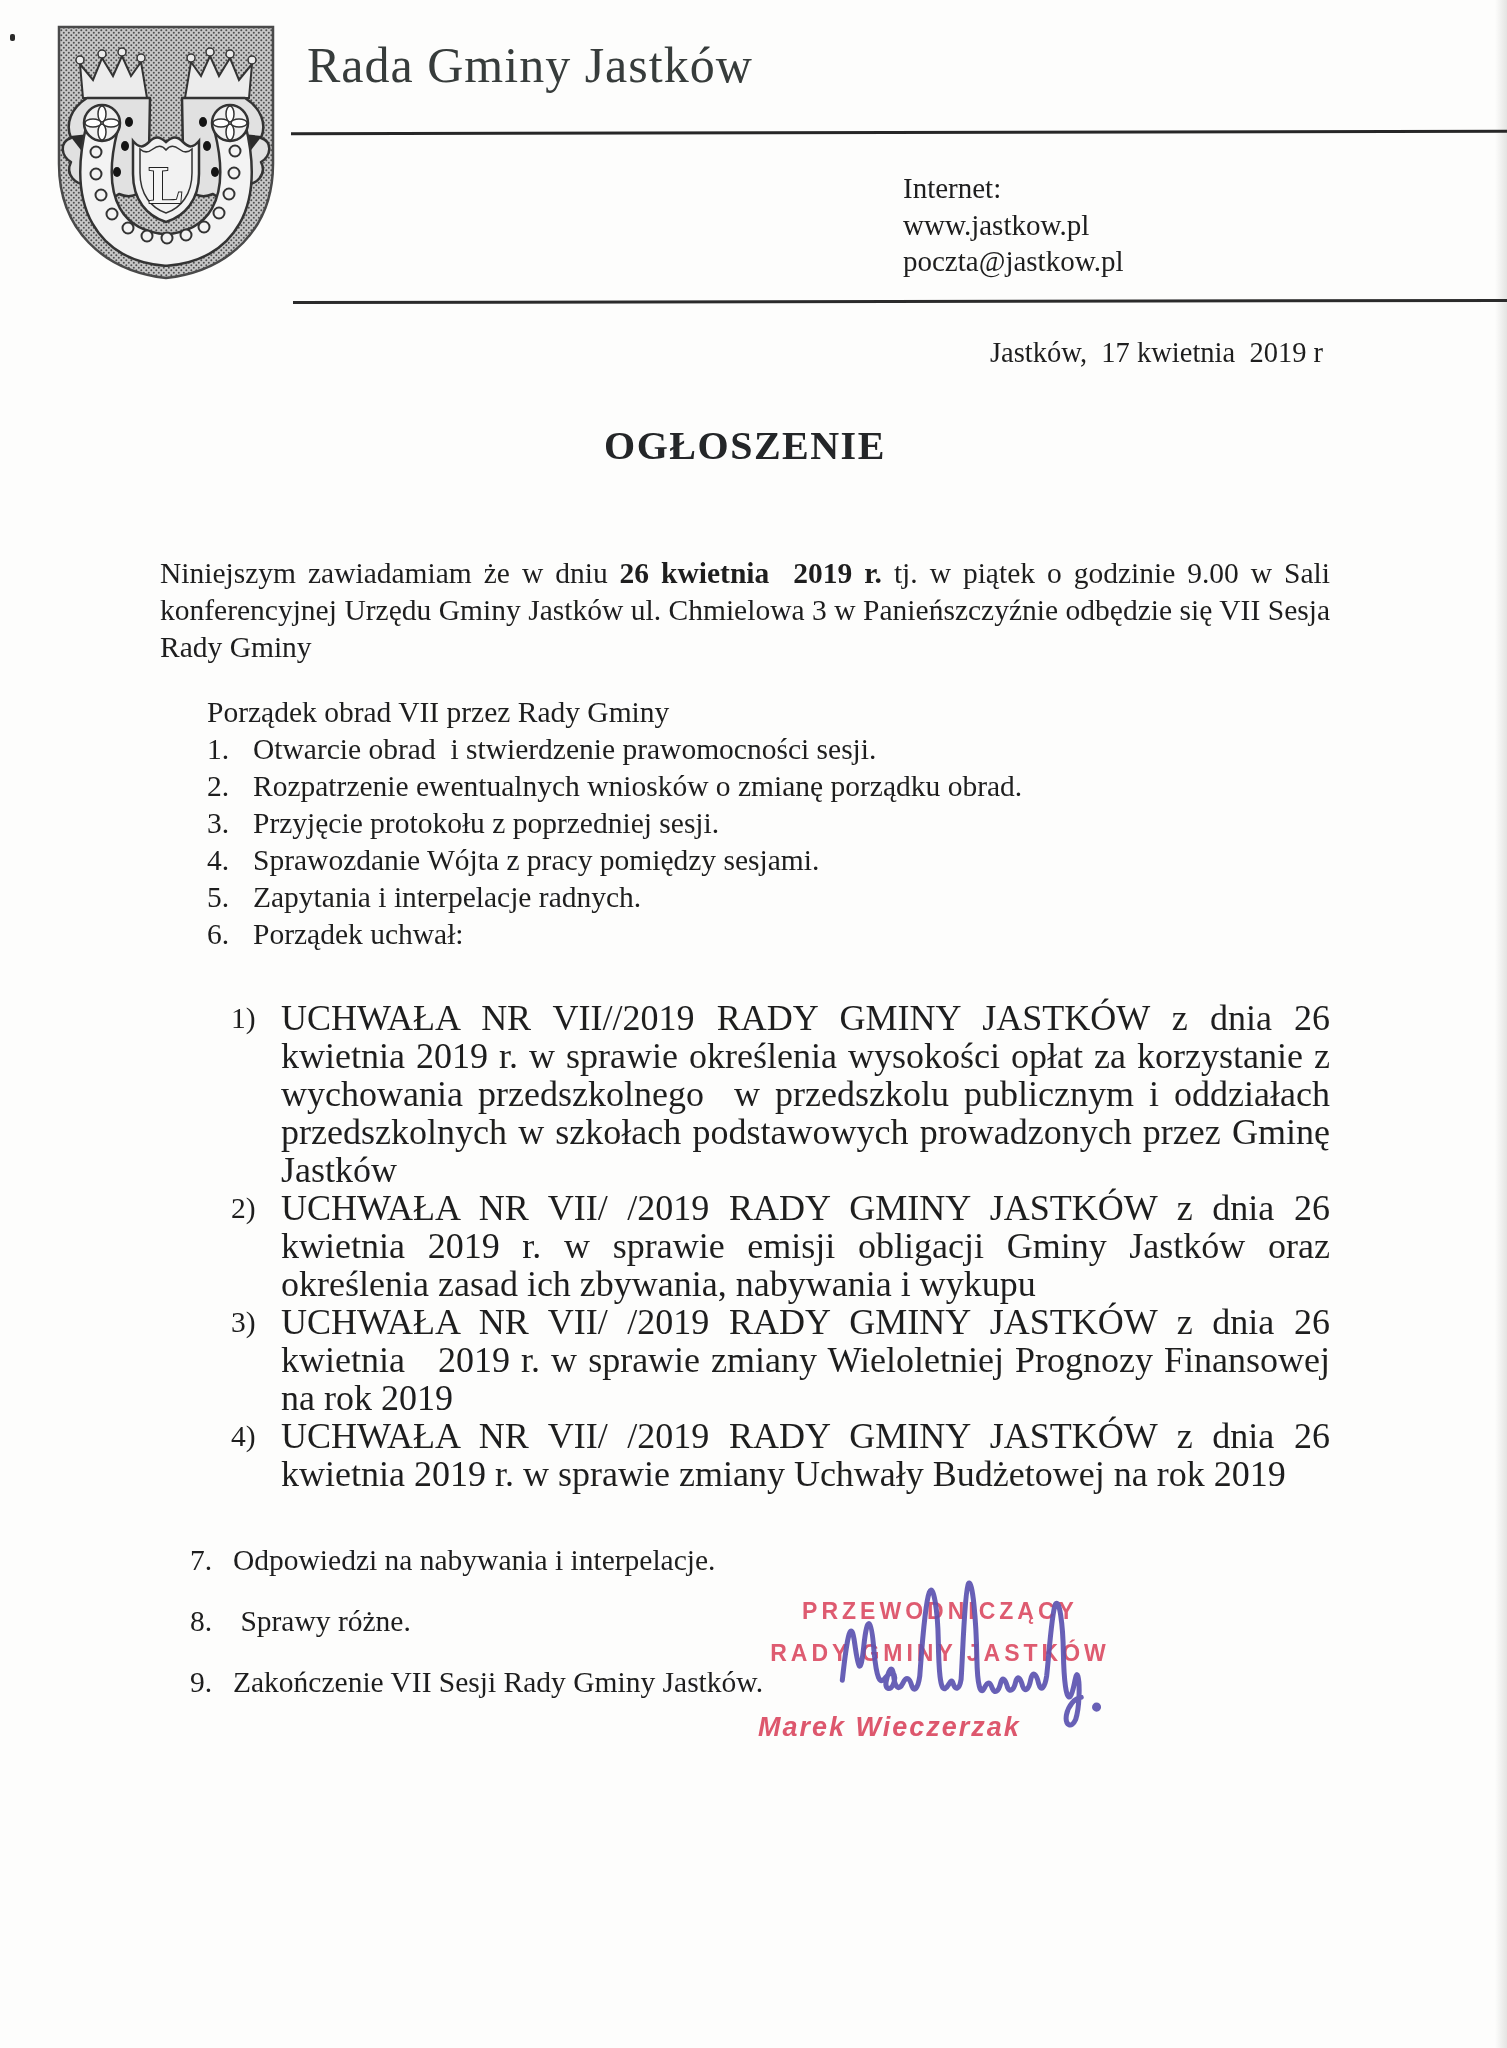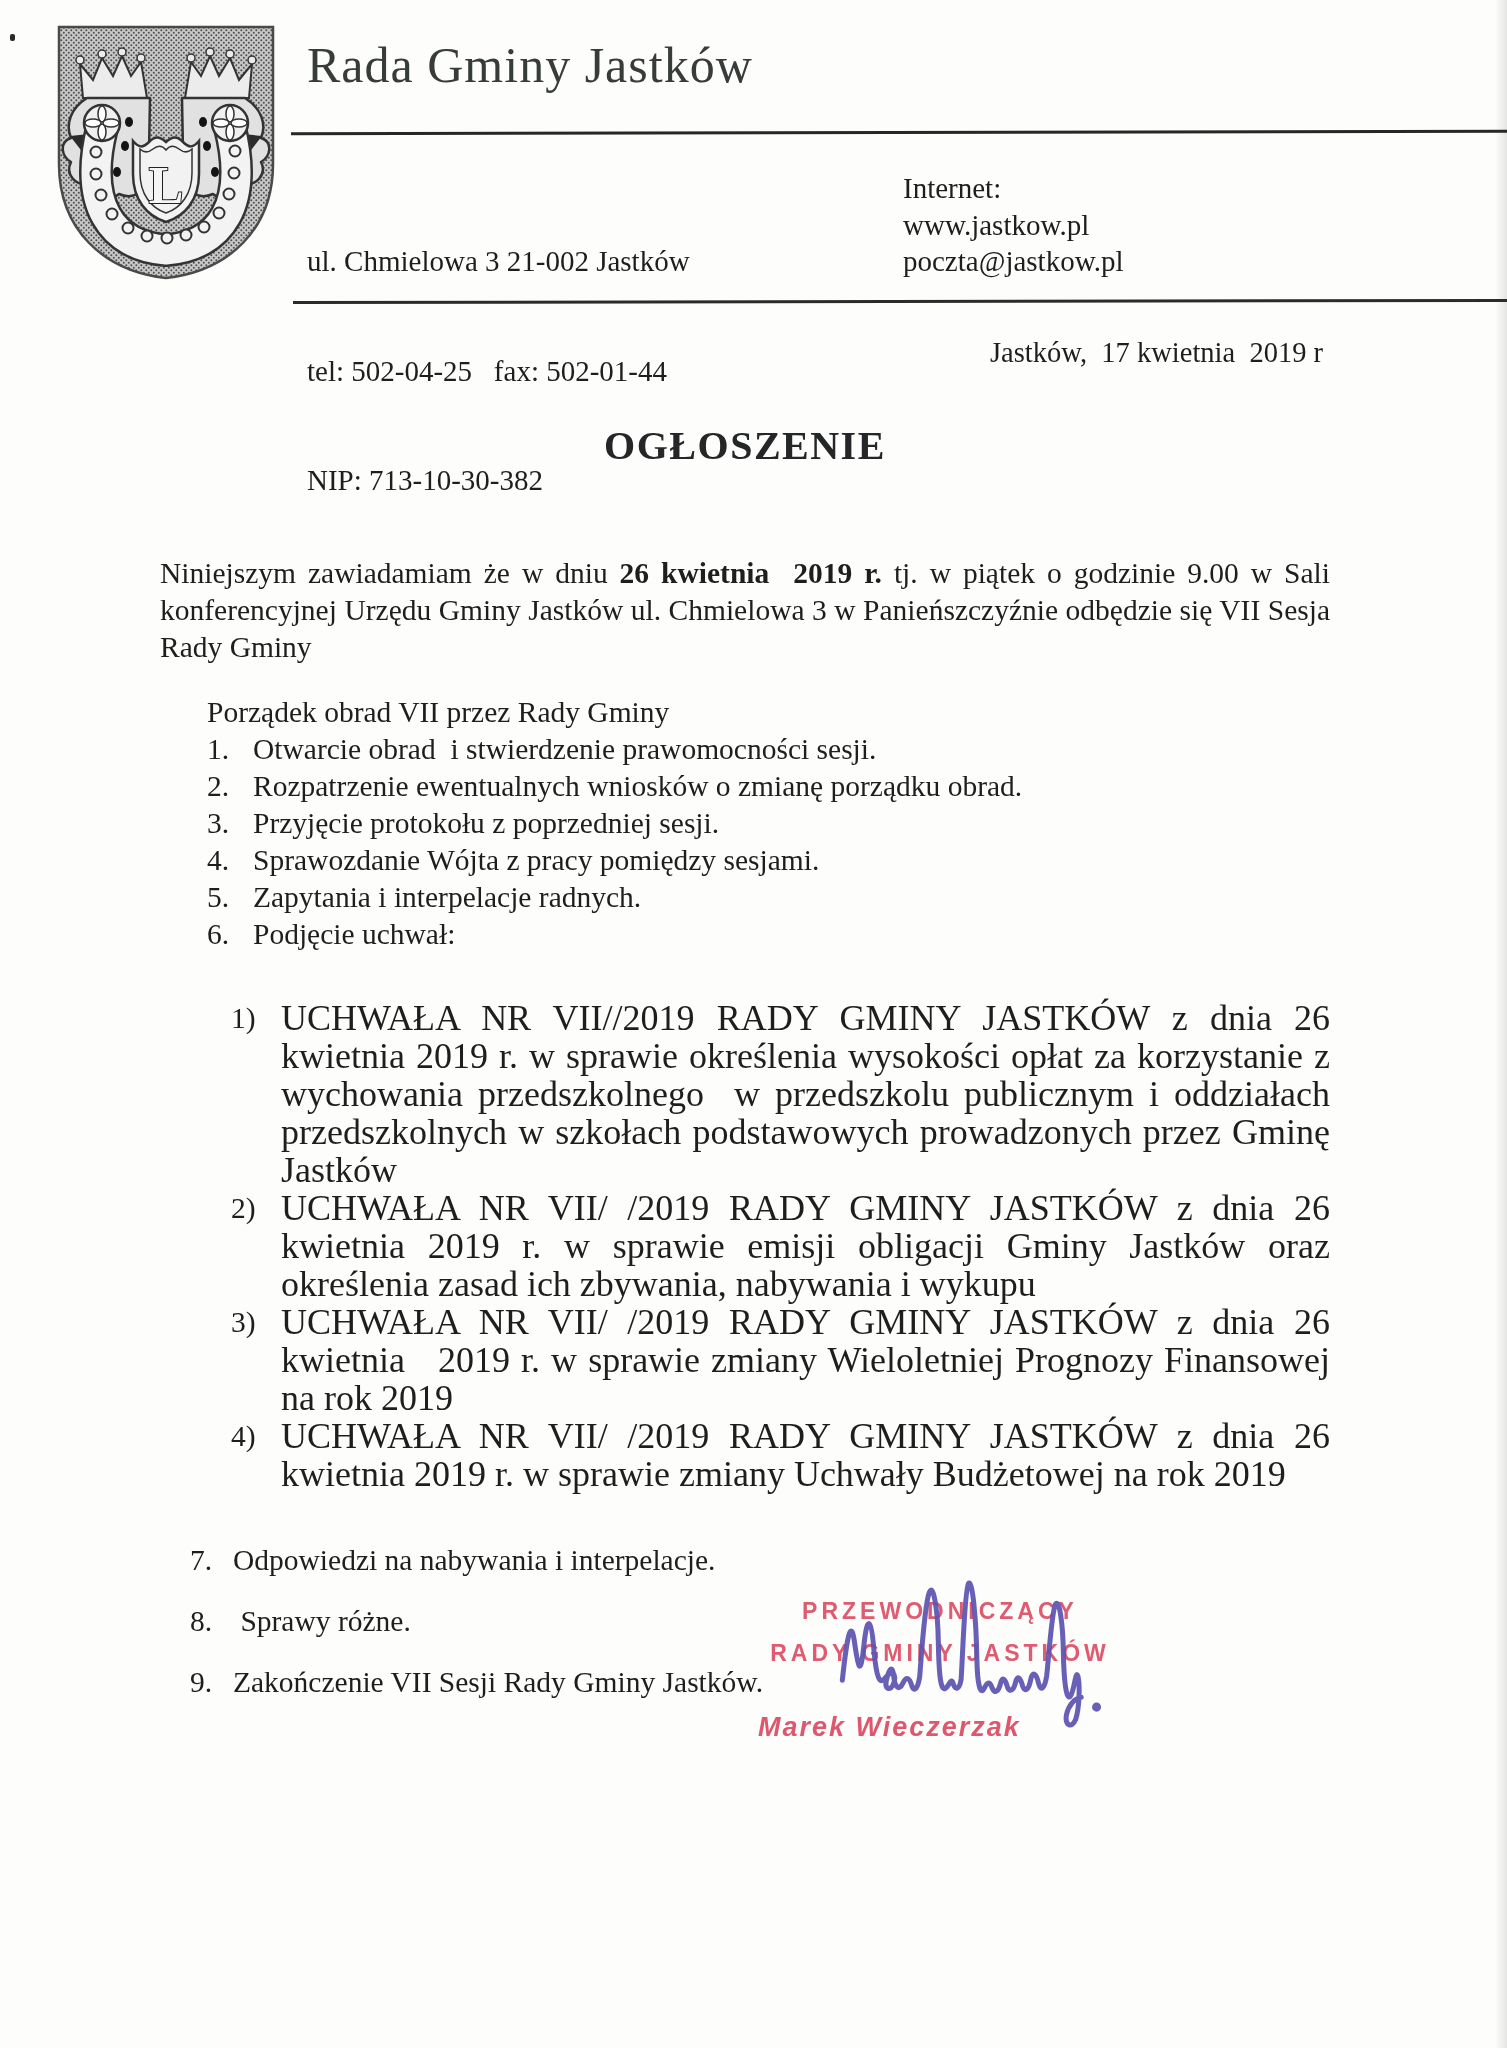--- a/index.html
+++ b/index.html
@@ -167,25 +167,20 @@
     <g>
       <path d="M78,117 C84,124 88,124 94,118 C100,112 104,112 111,118 C118,112 122,112 128,118 C134,124 138,124 144,117 L144,150 C144,176 130,192 111,198 C92,192 78,176 78,150 Z" fill="#f2f2f2" stroke="#333" stroke-width="2.5"></path>
       <path d="M85,125 C89,129 93,129 98,125 C103,121 107,121 111,126 C115,121 119,121 124,125 C129,129 133,129 137,125 L137,149 C137,170 126,184 111,189 C96,184 85,170 85,149 Z" fill="none" stroke="#333" stroke-width="1.5"></path>
       <text x="111" y="179" text-anchor="middle" font-size="52" font-weight="bold" font-family="&quot;Liberation Serif&quot;,&quot;DejaVu Serif&quot;,serif" fill="#f5f5f5" stroke="#222" stroke-width="2" paint-order="stroke">L</text>
     </g>
   </svg>
 
   <div class="org-name">Rada Gminy Jastków</div>
   <div class="rule-top"></div>
 
-  <div class="addr">
-    <div>ul. Chmielowa 3 21-002 Jastków</div>
-    <div>tel: 502-04-25   fax: 502-01-44</div>
-    <div>NIP: 713-10-30-382</div>
-  </div>
 
   <div class="inet">
     <div>Internet:</div>
     <div>www.jastkow.pl</div>
     <div>poczta@jastkow.pl</div>
   </div>
 
   <div class="rule-mid"></div>
 
   <div class="date-line">Jastków,  17 kwietnia  2019 r</div>
@@ -212,21 +207,21 @@
       <div class="agenda-row">
         <span class="num">4.</span>
         <span class="txt">Sprawozdanie Wójta z pracy pomiędzy sesjami.</span>
       </div>
       <div class="agenda-row">
         <span class="num">5.</span>
         <span class="txt">Zapytania i interpelacje radnych.</span>
       </div>
       <div class="agenda-row">
         <span class="num">6.</span>
-        <span class="txt">Podjęcie uchwał:</span>
+        <span class="txt">Porządek uchwał:</span>
       </div>
     </div>
 
     <div class="res-list">
       <div class="res-row">
         <span class="num">1)</span>
         <span class="txt">UCHWAŁA NR VII//2019 RADY GMINY JASTKÓW z dnia 26 kwietnia 2019 r. w sprawie określenia wysokości opłat za korzystanie z wychowania przedszkolnego  w przedszkolu publicznym i oddziałach przedszkolnych w szkołach podstawowych prowadzonych przez Gminę Jastków</span>
       </div>
       <div class="res-row">
         <span class="num">2)</span>

